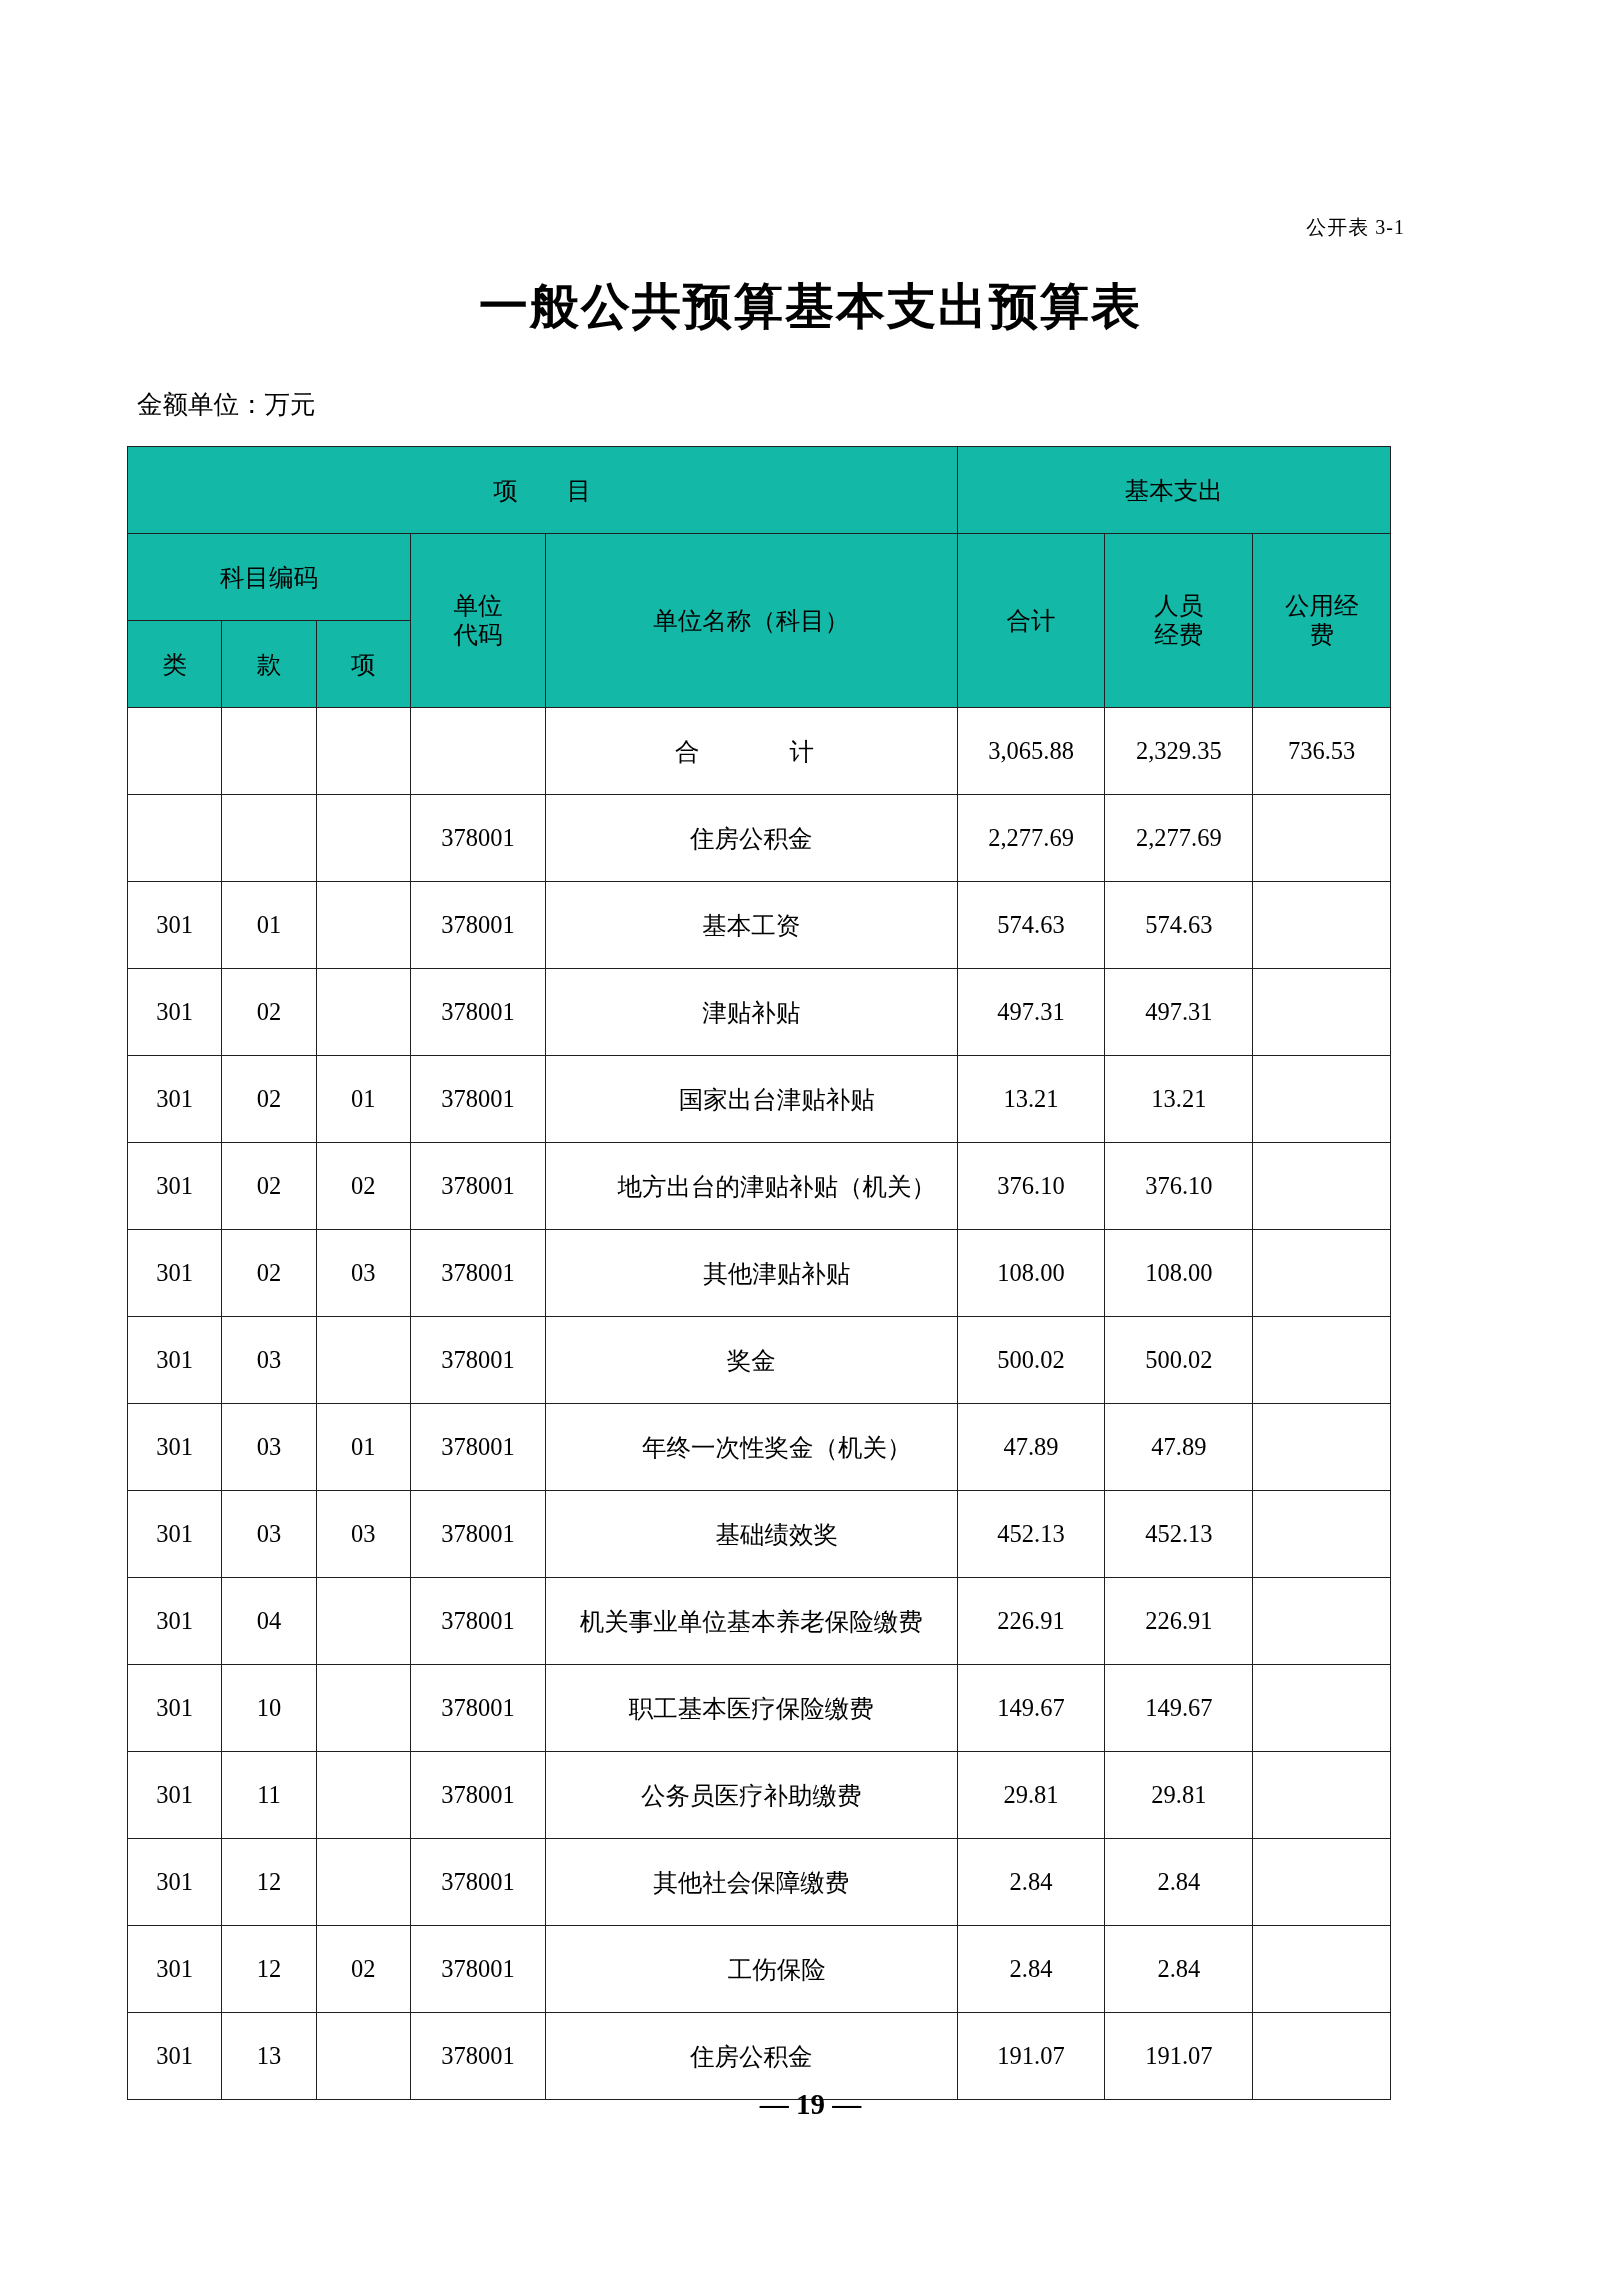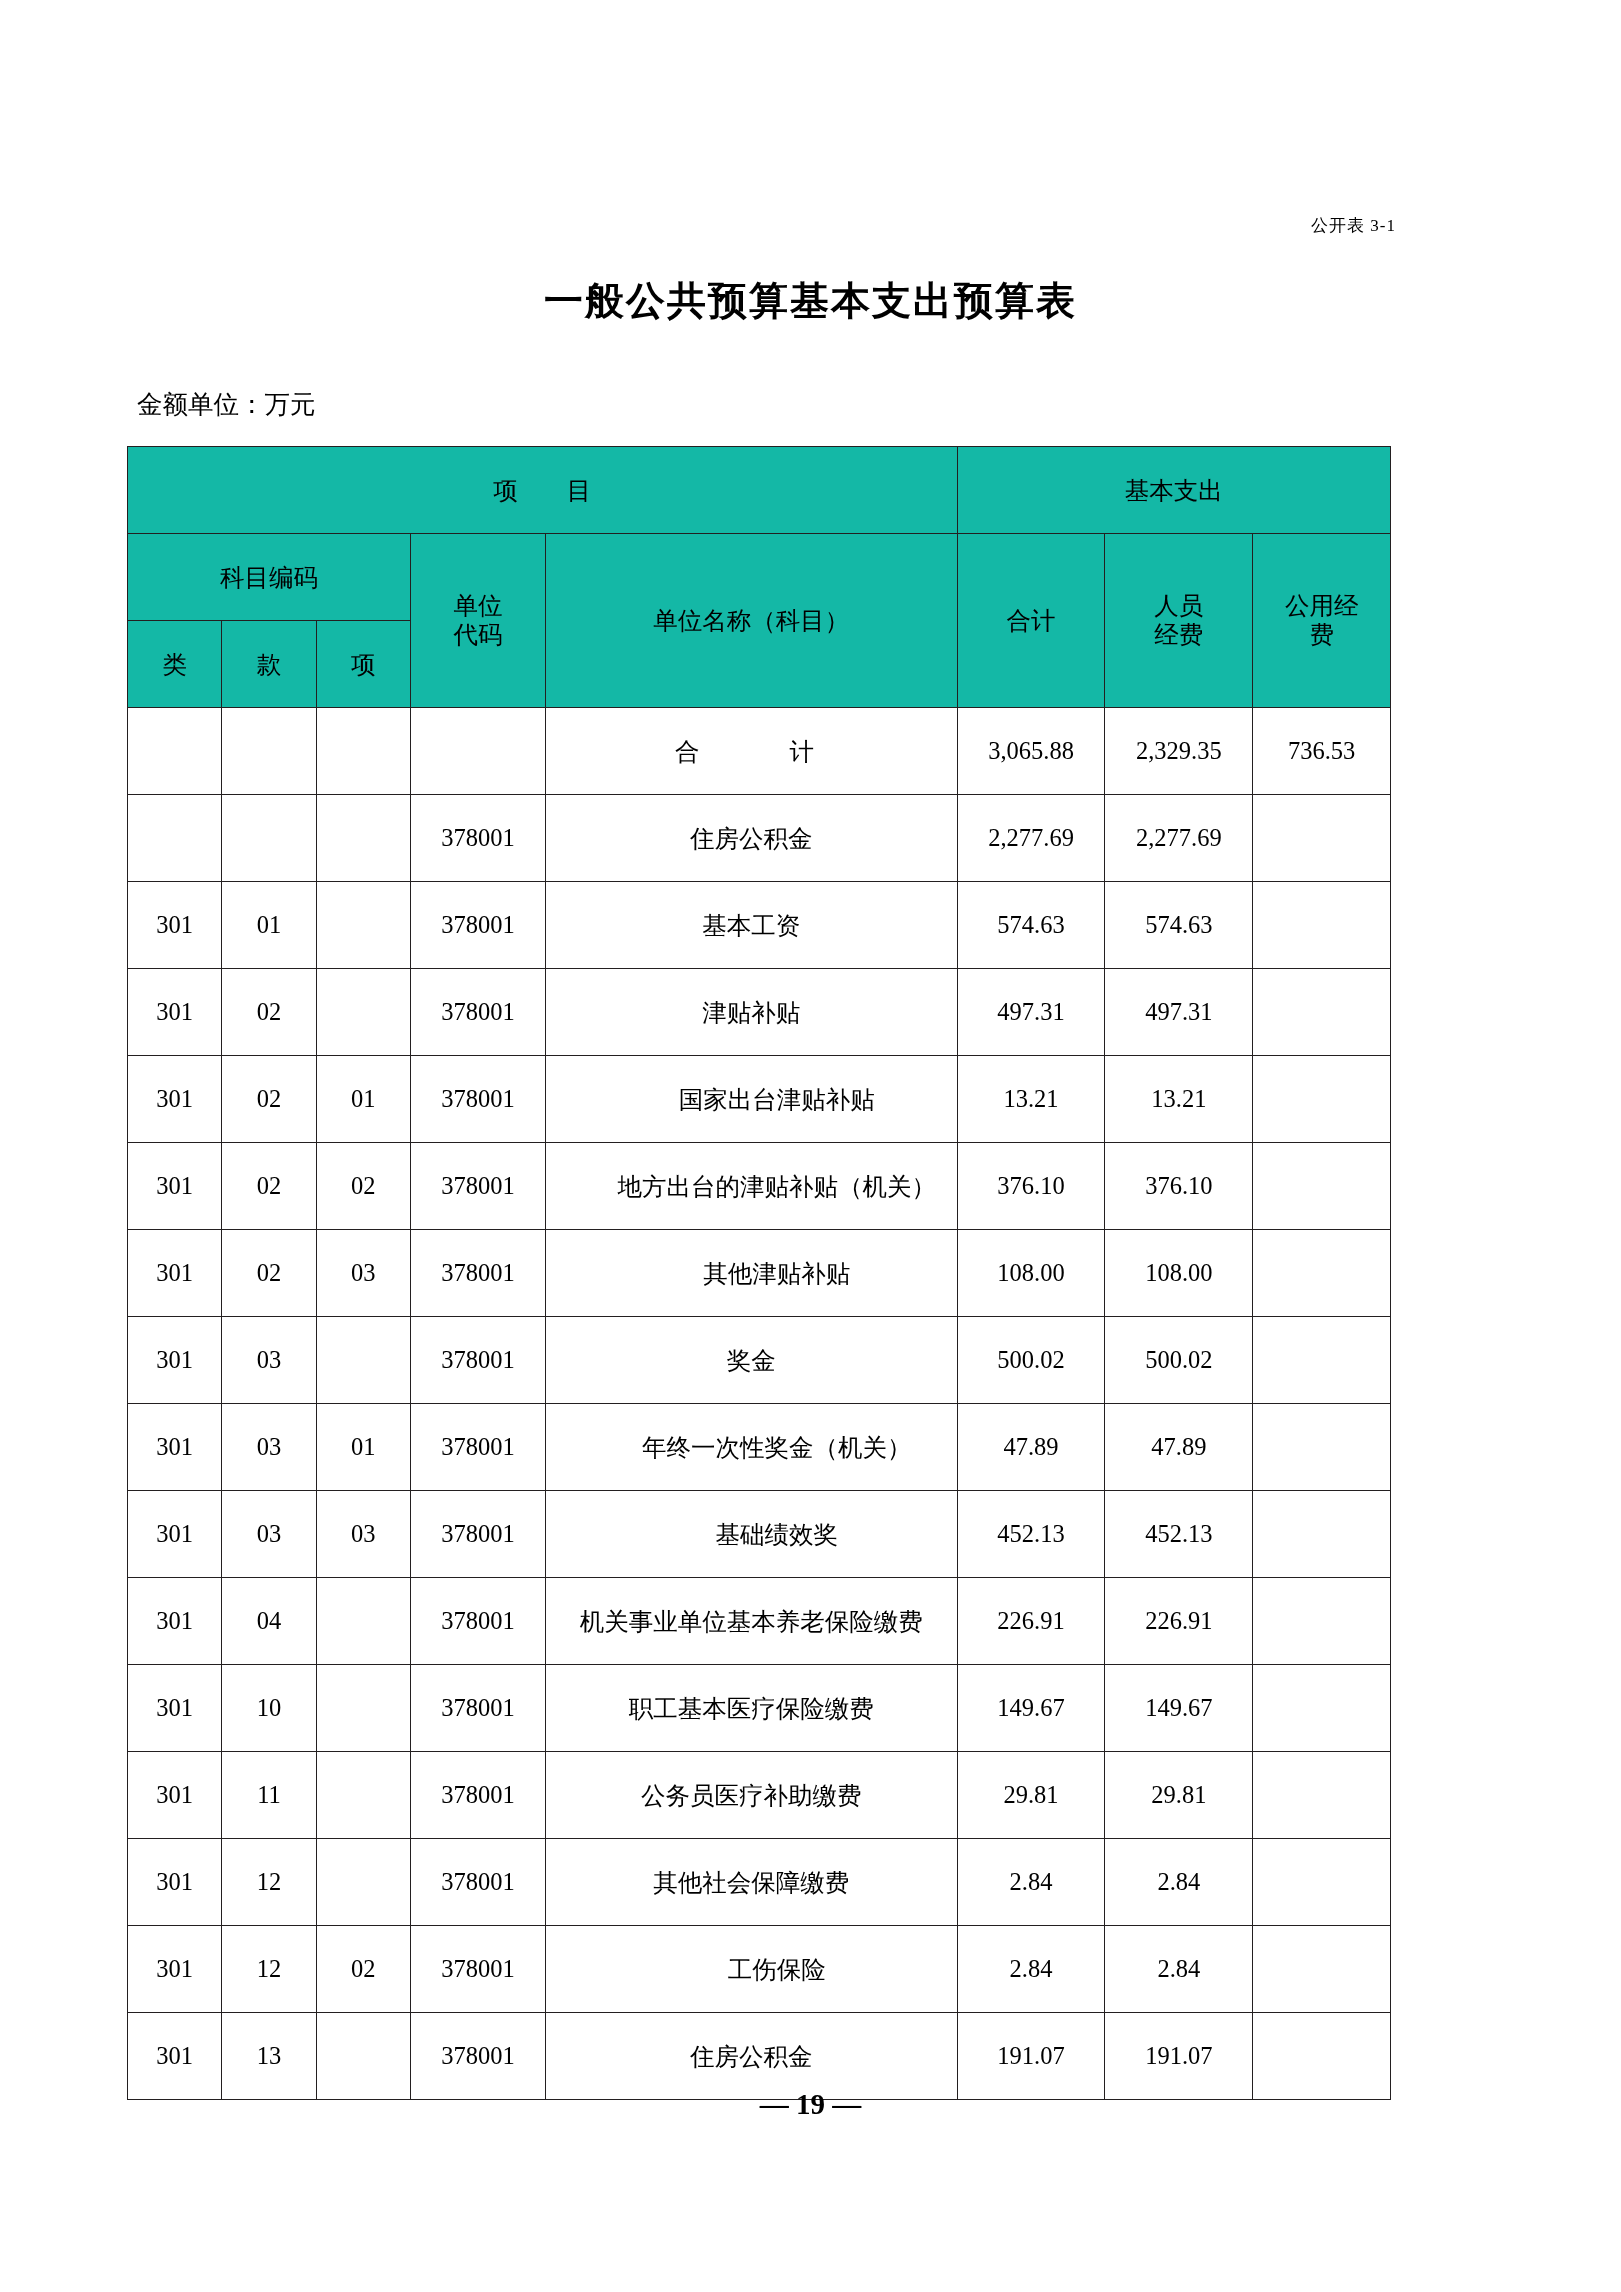--- a/index.html
+++ b/index.html
@@ -17,31 +17,31 @@
   .page {
     position: relative;
     width: 1621px;
     height: 2293px;
     box-sizing: border-box;
     padding: 0;
   }
   .form-no {
     position: absolute;
     top: 214px;
-    right: 225px;
-    font-size: 17px;
+    right: 216px;
+    font-size: 20px;
     letter-spacing: 1px;
   }
   .doc-title {
     position: absolute;
     top: 274px;
     left: 0;
     width: 100%;
     text-align: center;
-    font-size: 39px;
+    font-size: 49px;
     font-weight: bold;
     letter-spacing: 2px;
   }
   .meta-row {
     position: absolute;
     top: 387px;
     left: 137px;
     width: 1157px;
     display: flex;
     justify-content: flex-start;

